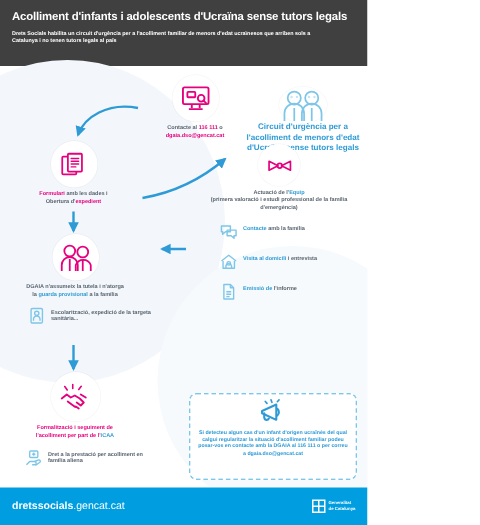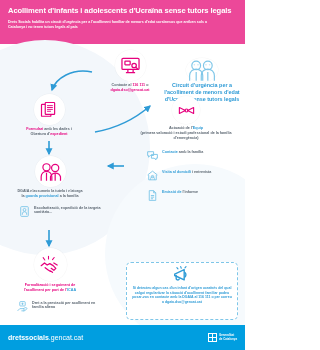--- a/index.html
+++ b/index.html
@@ -7,21 +7,21 @@
     width: 245px; height: 350px;
     font-family: "Liberation Sans", sans-serif;
     background: #ffffff;
     overflow: hidden;
   }
   .page { position: relative; width: 245px; height: 350px; background: #fff; }
 
   
   .header {
     position: absolute; left: 0; top: 0; width: 245px; height: 44px;
-    background: #ec4899;
+    background: #404040;
     padding: 6px 8px 0 8px;
   }
   .header h1 {
     color: #ffffff;
     font-size: 7.6px;
     font-weight: bold;
     line-height: 9.6px;
     letter-spacing: -0.1px;
   }
   .header p {

